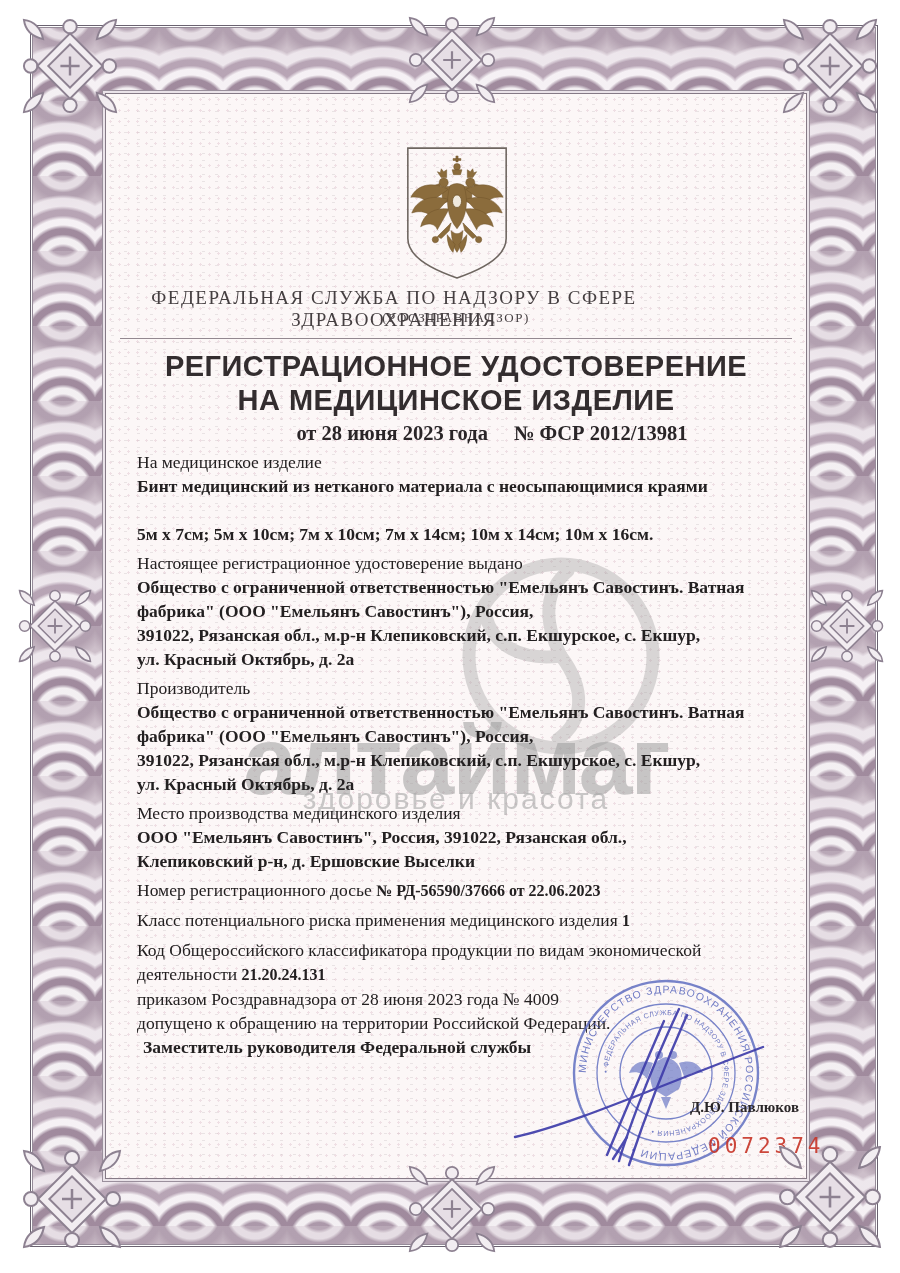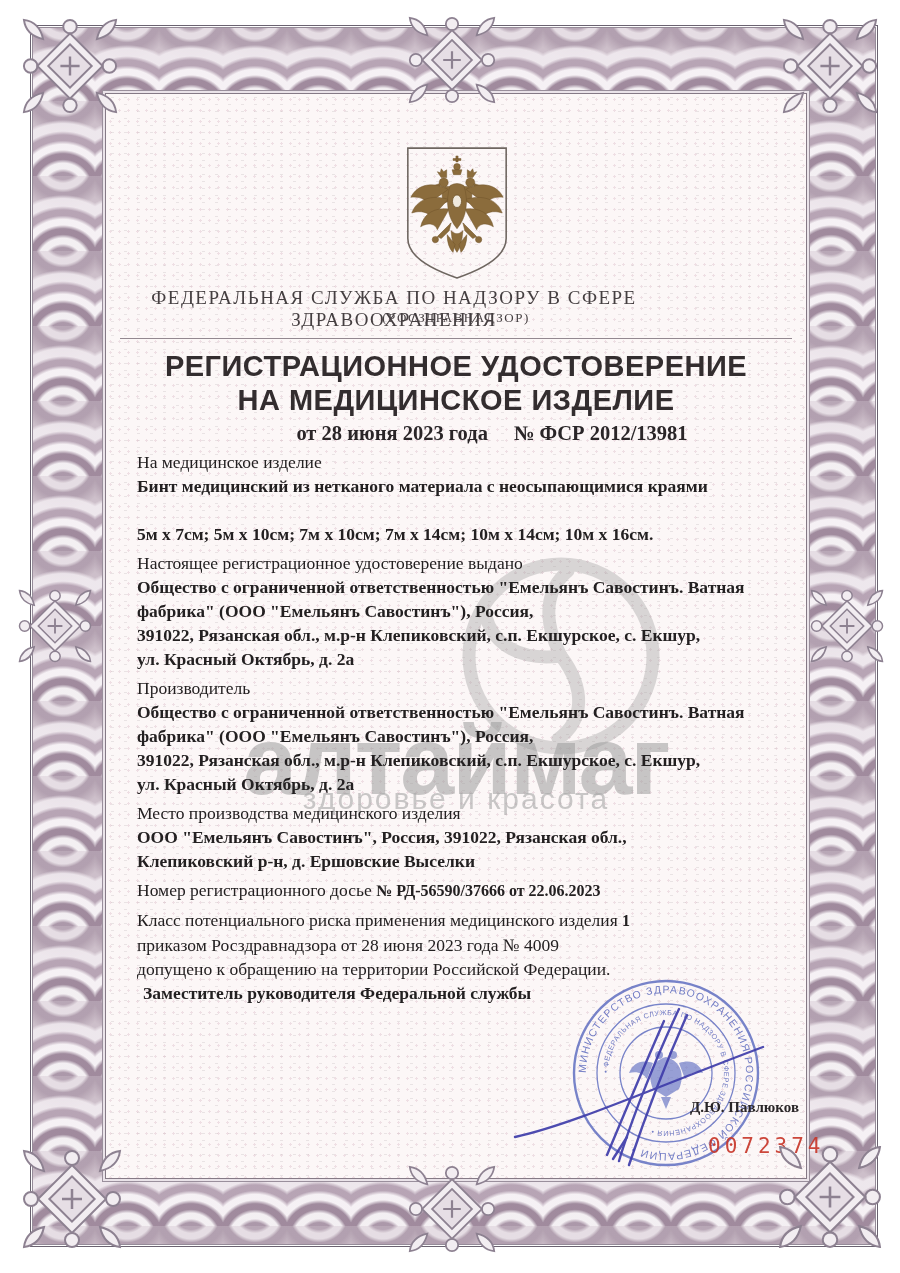--- a/index.html
+++ b/index.html
@@ -256,20 +256,24 @@
       </p>
 
       <p class="gap">
         <span>Номер регистрационного досье </span><span class="val">№ РД-56590/37666 от 22.06.2023</span>
       </p>
 
       <p class="gap">
         <span>Класс потенциального риска применения медицинского изделия </span><span class="val">1</span>
       </p>
 
+      <p class="gap">
+        <span>Код Общероссийского классификатора продукции по видам экономической</span><br>
+        <span>деятельности </span><span class="val">21.20.24.131</span>
+      </p>
 
       <p class="footer-block">приказом Росздравнадзора от 28 июня 2023 года № 4009</p>
       <p>допущено к обращению на территории Российской Федерации.</p>
       <p class="signer-title">Заместитель руководителя Федеральной службы</p>
     </div>
 
     <div class="signer-name">Д.Ю. Павлюков</div>
     <div class="serial">0072374</div>
 
     <svg class="stamp" viewBox="0 0 285 225">

